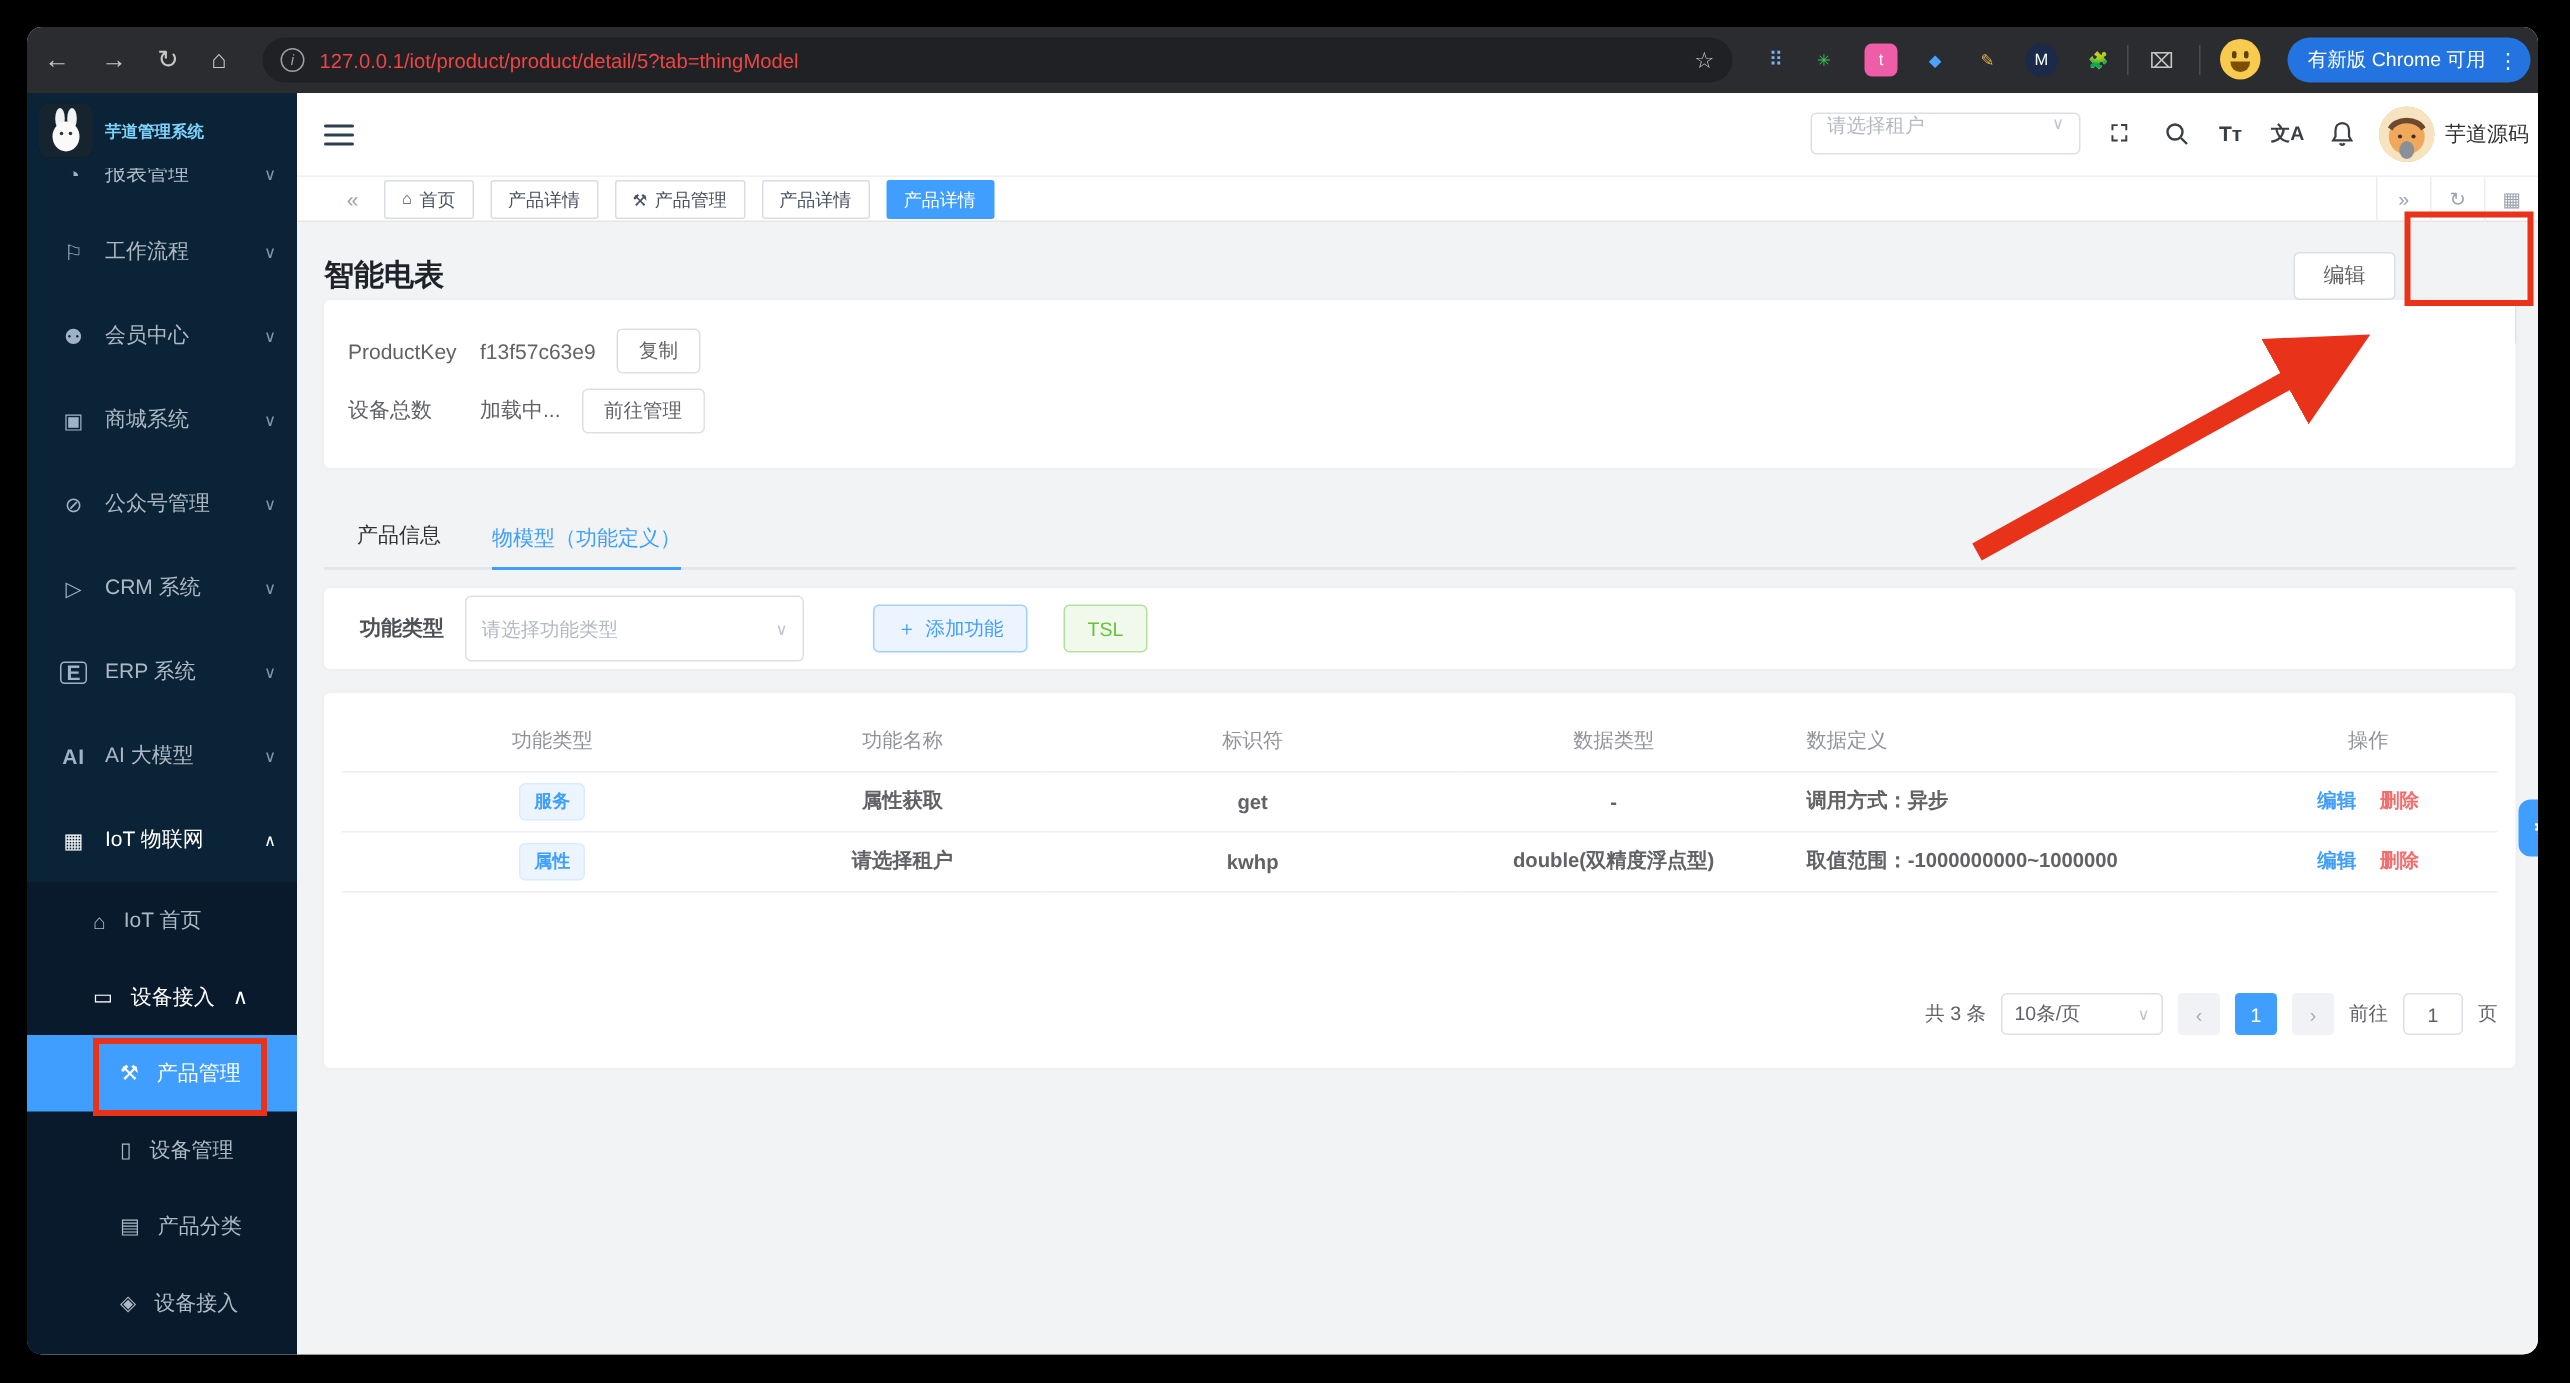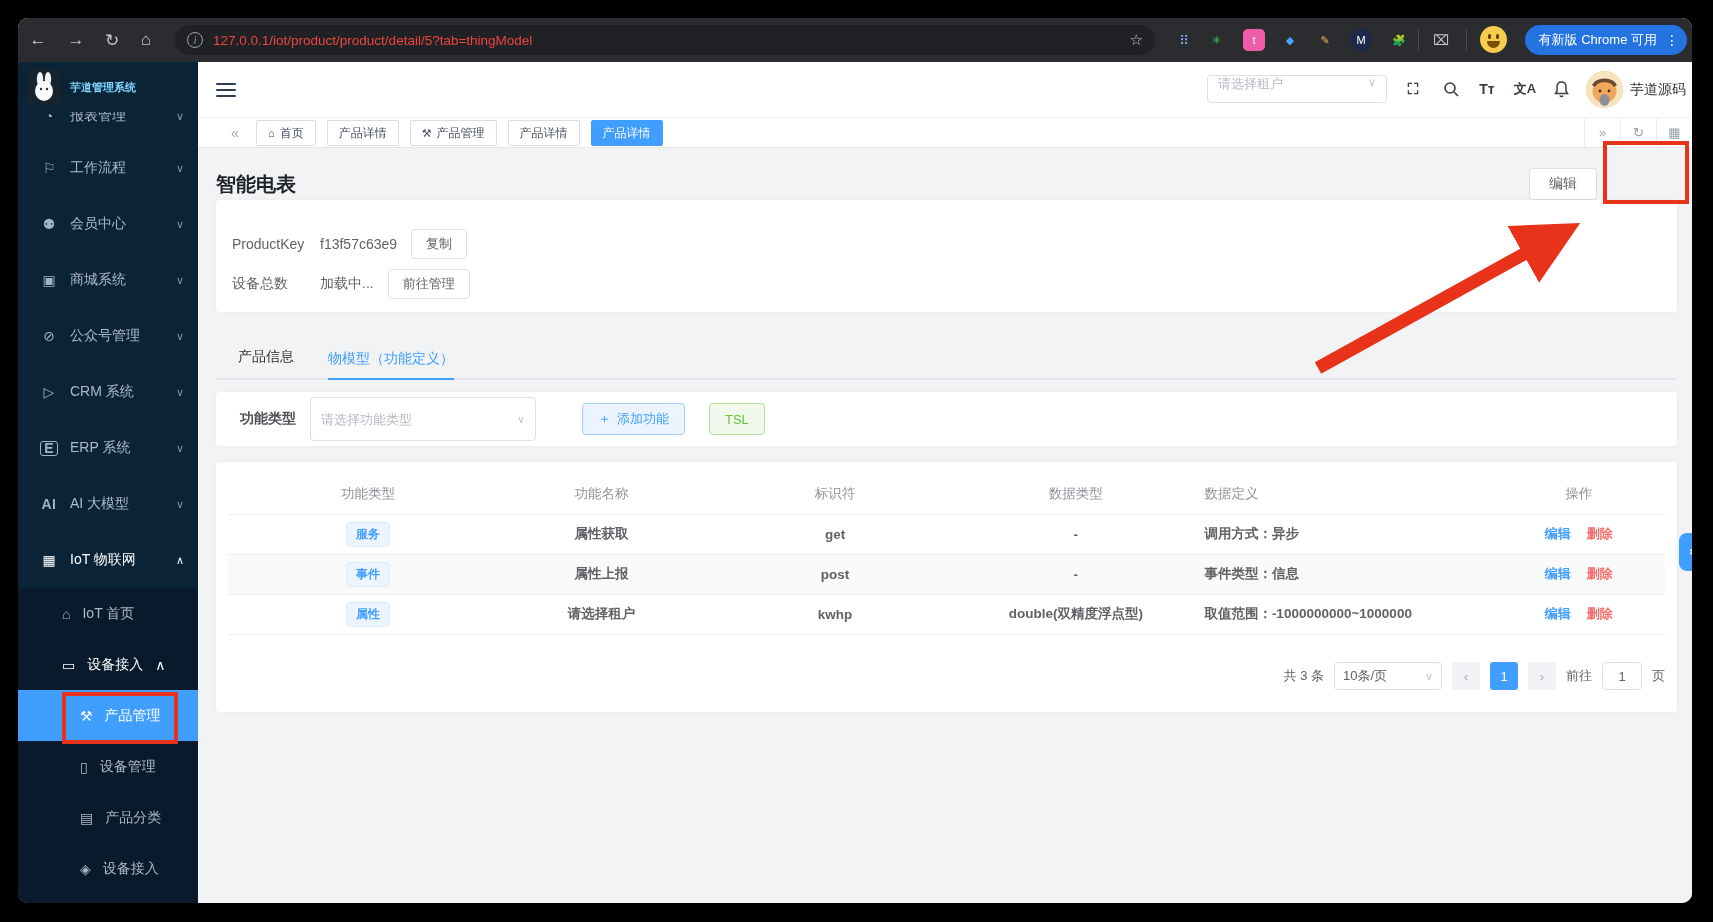--- a/index.html
+++ b/index.html
@@ -87,21 +87,21 @@
              padding:0 15px 0 18px; }
   .page-head { position:absolute; left:18px; right:15px; top:16px; height:40px; }
   .page-title { font-size:20px; font-weight:bold; color:#1f2329; line-height:40px; }
   .head-btns { position:absolute; right:0; top:4px; display:flex; gap:12px; }
   .btn { height:32px; border-radius:4px; border:1px solid #dcdfe6; background:#fff; color:#606266;
          font-size:14px; padding:0 19px; display:flex; align-items:center; cursor:pointer; font-family:inherit; }
   .btn.primary { background:#d946ef; border-color:#409eff; color:#fff;margin-top:32px; }
 
   .card { position:absolute; left:18px; right:15px; background:#fff; border-radius:4px;
           box-shadow:0 0 4px rgba(0,0,0,.04); }
-  .info-card { top:52px; height:112px; padding:28px 16px; }
+  .info-card { top:52px; height:112px; padding:18px 16px; }
   .info-row { height:32px; display:flex; align-items:center; margin-bottom:8px; }
   .info-label { width:88px; color:#606266; font-size:14px; }
   .info-value { color:#606266; font-size:14px; margin-right:14px; }
   .mini-btn { height:30px; border:1px solid #dcdfe6; border-radius:4px; background:#fff; color:#606266;
               font-size:13px; padding:0 14px; display:flex; align-items:center; cursor:pointer; }
 
   .detail-tabs { position:absolute; left:18px; right:15px; top:192px; height:40px;
                  border-bottom:2px solid #e3e6eb; }
   .dtab { position:absolute; bottom:0; height:40px; line-height:36px; font-size:14px; color:#303133; cursor:pointer; }
   .dtab.t1 { left:22px; }
@@ -416,31 +416,20 @@
               <td><span class="tag-chip">服务</span></td>
               <td>属性获取</td>
               <td>get</td>
               <td>-</td>
               <td class="defcol">调用方式：异步</td>
               <td>
                 <span class="op-link">编辑</span>
                 <span class="op-link del">删除</span>
               </td>
             </tr>
-            <tr class="striped">
-              <td><span class="tag-chip">事件</span></td>
-              <td>属性上报</td>
-              <td>post</td>
-              <td>-</td>
-              <td class="defcol">事件类型：信息</td>
-              <td>
-                <span class="op-link">编辑</span>
-                <span class="op-link del">删除</span>
-              </td>
-            </tr>
             <tr>
               <td><span class="tag-chip">属性</span></td>
               <td>请选择租户</td>
               <td>kwhp</td>
               <td>double(双精度浮点型)</td>
               <td class="defcol">取值范围：-1000000000~1000000</td>
               <td>
                 <span class="op-link">编辑</span>
                 <span class="op-link del">删除</span>
               </td>

